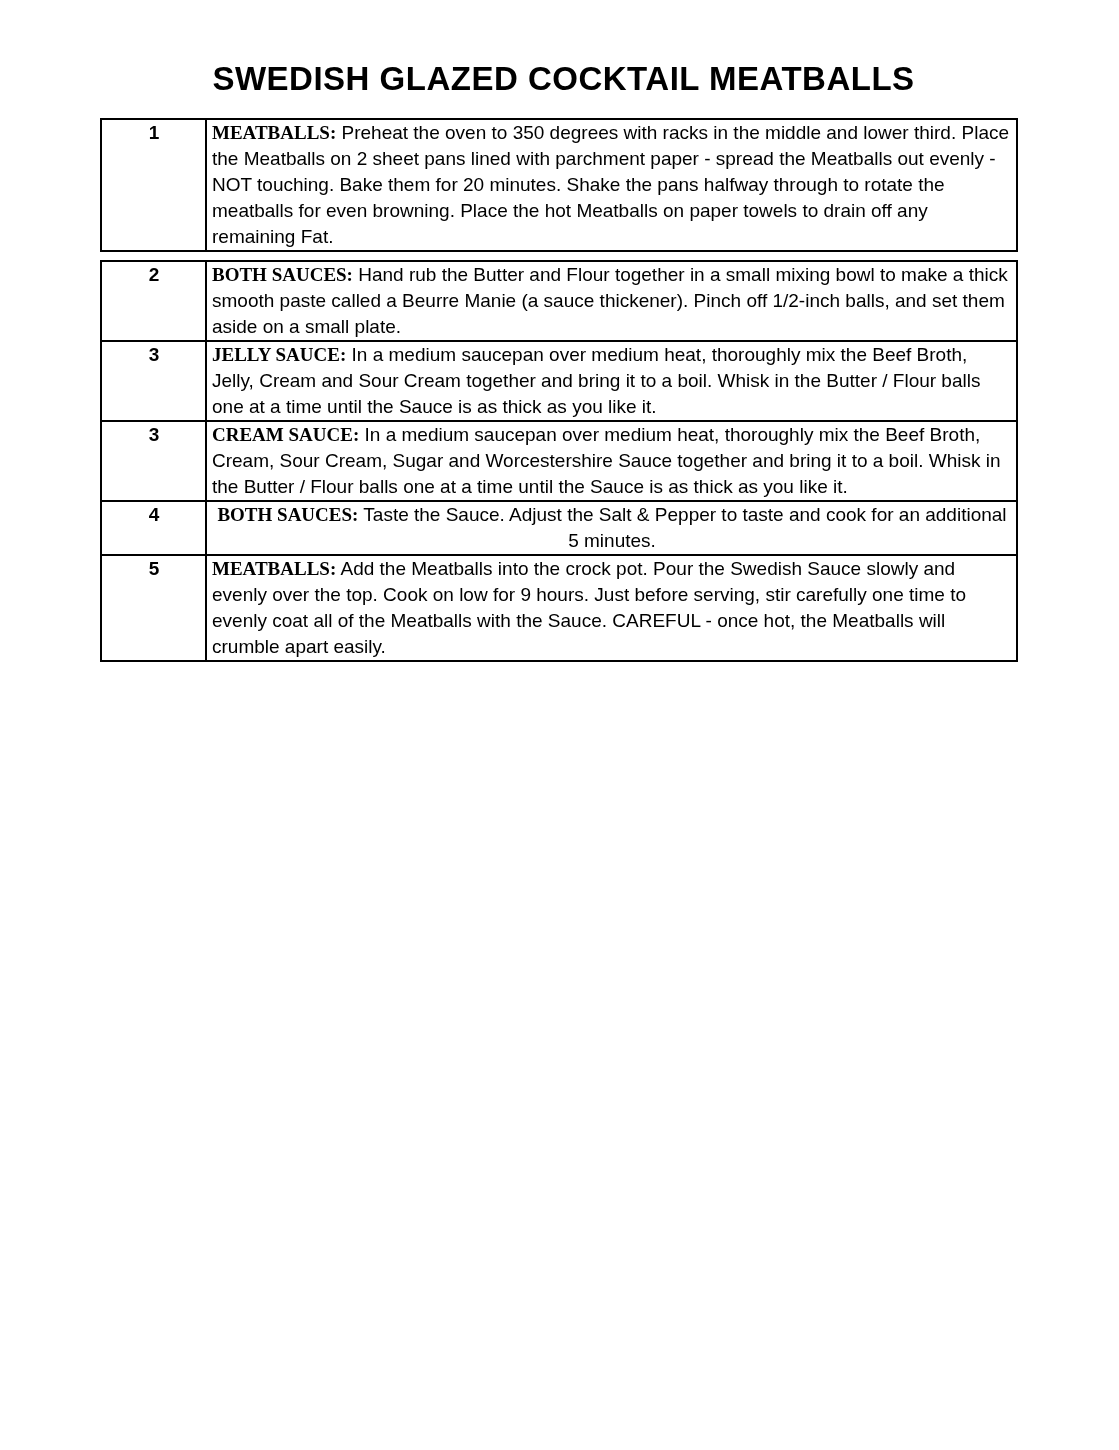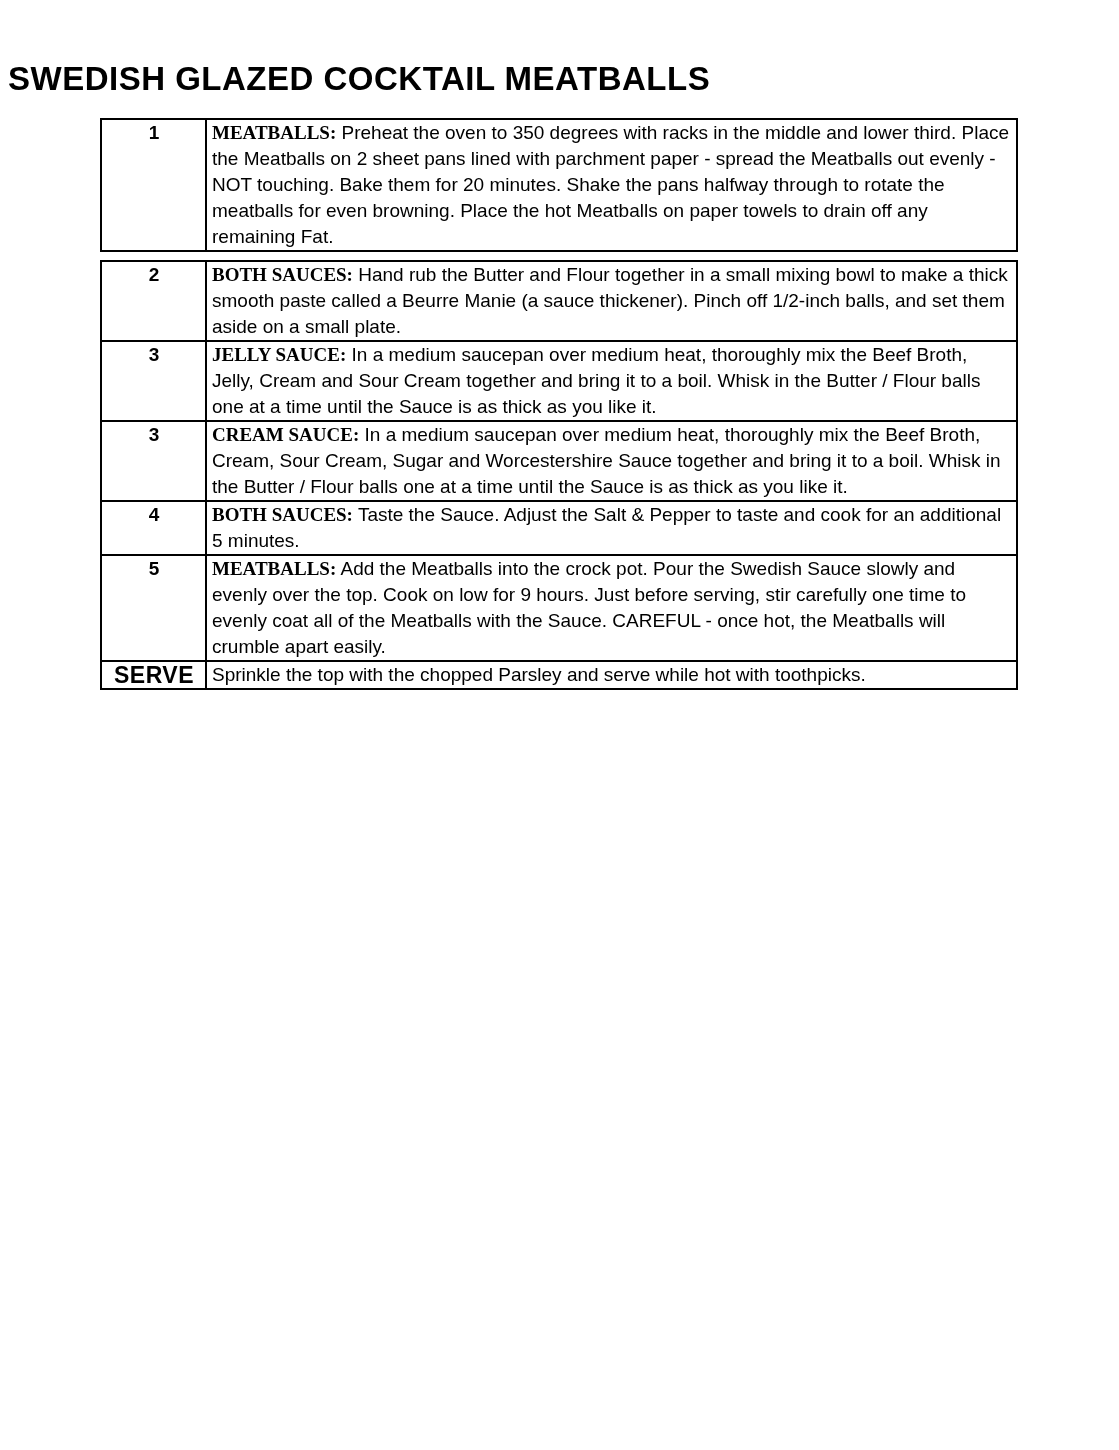--- a/index.html
+++ b/index.html
@@ -15,20 +15,21 @@
     -webkit-font-smoothing: antialiased;
   }
   .page {
     position: relative;
     width: 1119px;
     height: 1450px;
     overflow: hidden;
   }
   .title {
     margin: 60px 0 20px 8px;
+    text-align: center;
     font-size: 33px;
     line-height: 38px;
     font-weight: bold;
     letter-spacing: 0.5px;
   }
   table.steps-table {
     border-collapse: collapse;
     table-layout: fixed;
     width: 918px;
     margin-left: 100px;
@@ -59,21 +60,21 @@
   }
   .step-label {
     font-weight: bold;
     font-family: Liberation Serif, serif;
   }
   
   .h-r0 { height: 128px; }
   .h-r1 { height: 76px; }
   .h-r2 { height: 76px; }
   .h-r3 { height: 76px; }
-  .h-r4 { height: 49px; }
+  .h-r4 { height: 49px; text-align: center; }
   .h-r5 { height: 102px; }
   .h-r6 { height: 23px; }
 </style>
 </head>
 <body>
 
 <div class="page">
 
   <h1 class="title">SWEDISH GLAZED COCKTAIL MEATBALLS</h1>
 
@@ -119,22 +120,16 @@
           <span>Taste the Sauce. Adjust the Salt &amp; Pepper to taste and cook for an additional 5 minutes.</span>
         </td>
       </tr>
       <tr>
         <td class="step-cell h-r5">5</td>
         <td class="text-cell h-r5">
           <span class="step-label">MEATBALLS:</span>
           <span>Add the Meatballs into the crock pot. Pour the Swedish Sauce slowly and evenly over the top. Cook on low for 9 hours. Just before serving, stir carefully one time to evenly coat all of the Meatballs with the Sauce. CAREFUL - once hot, the Meatballs will crumble apart easily.</span>
         </td>
       </tr>
-      <tr>
-        <td class="step-cell serve h-r6">SERVE</td>
-        <td class="text-cell h-r6">
-          <span class="step-label"></span><span>Sprinkle the top with the chopped Parsley and serve while hot with toothpicks.</span>
-        </td>
-      </tr>
     </tbody>
   </table>
 
 </div>
 
 </body></html>

